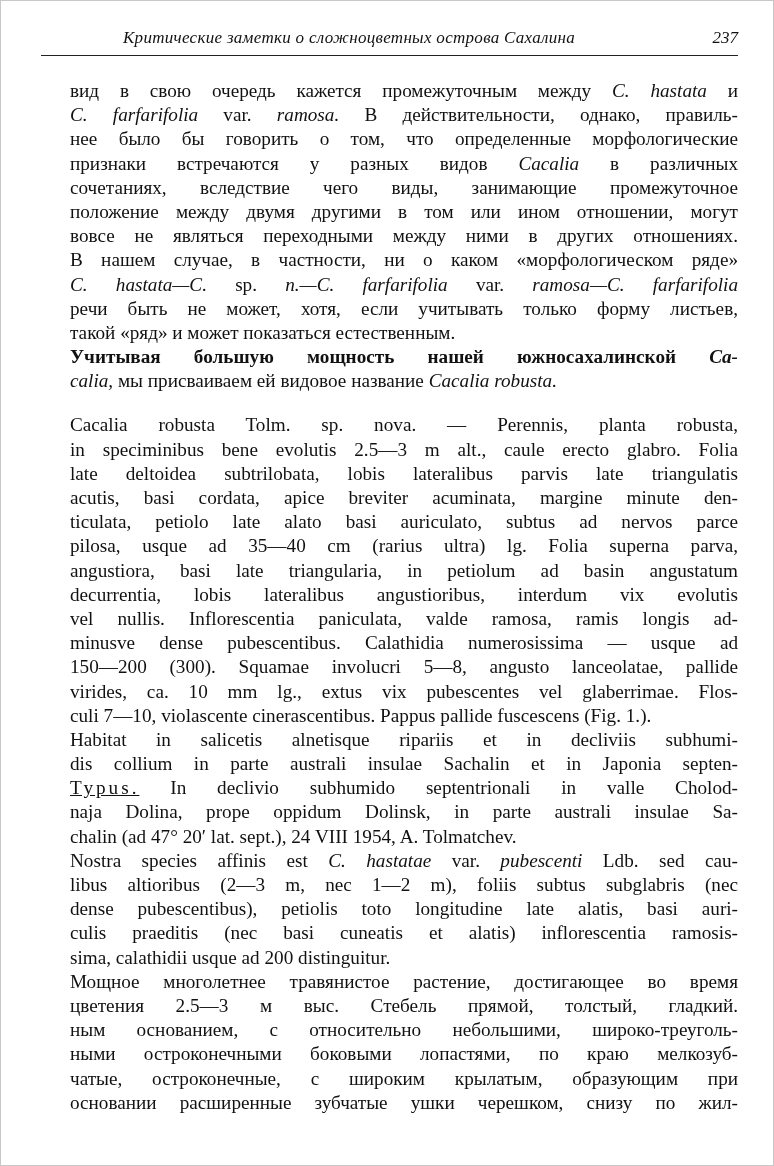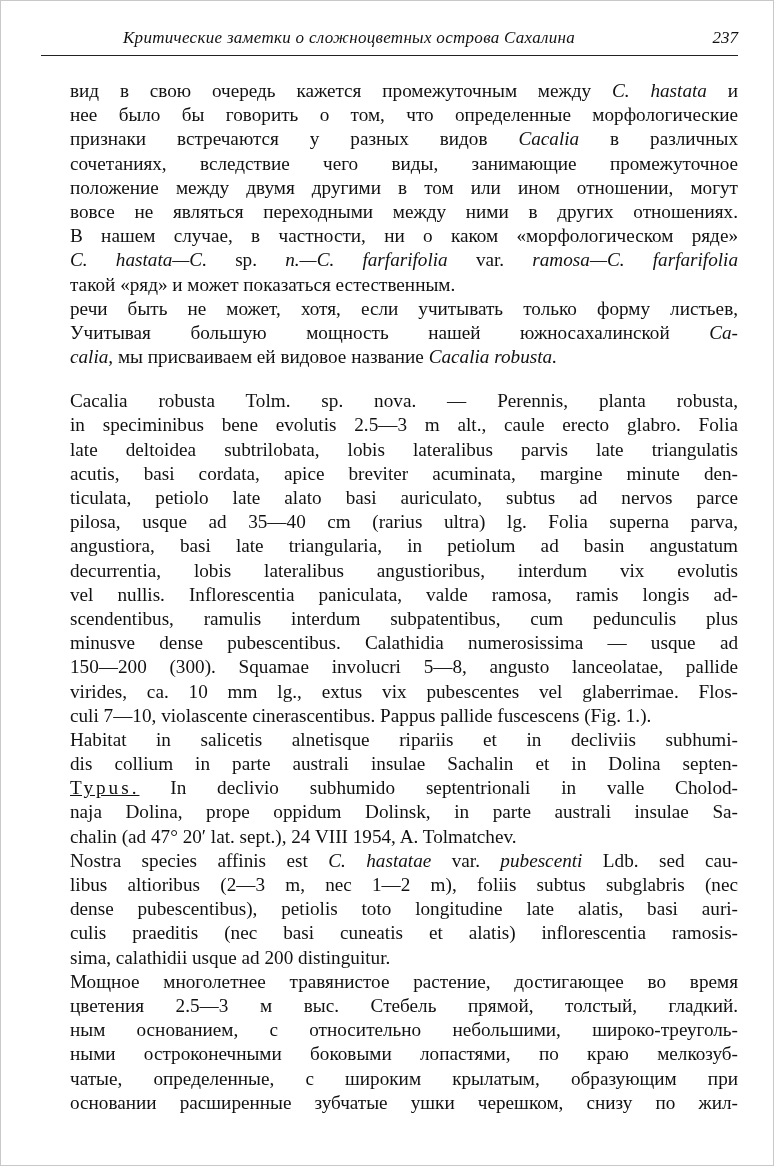--- a/index.html
+++ b/index.html
@@ -35,69 +35,69 @@
 
 <div class="page">
   <div class="running-head">
     <span class="title">Критические заметки о сложноцветных острова Сахалина</span>
     <span class="pageno">237</span>
   </div>
 
   <div class="body" id="body">
       <div>
         <span class="line">вид в свою очередь кажется промежуточным между <i>C.</i> <i>hastata</i> и</span>
+        <span class="line"><i>C.</i> <i>farfarifolia</i> var. <i>ramosa.</i> В действительности, однако, правиль-</span>
         <span class="line">нее было бы говорить о том, что определенные морфологические</span>
         <span class="line">признаки встречаются у разных видов <i>Cacalia</i> в различных</span>
         <span class="line">сочетаниях, вследствие чего виды, занимающие промежуточное</span>
         <span class="line">положение между двумя другими в том или ином отношении, могут</span>
         <span class="line">вовсе не являться переходными между ними в других отношениях.</span>
         <span class="line">В нашем случае, в частности, ни о каком «морфологическом ряде»</span>
         <span class="line"><i>C.</i> <i>hastata—C.</i> sp. <i>n.—C.</i> <i>farfarifolia</i> var. <i>ramosa—C.</i> <i>farfarifolia</i></span>
+        <span class="line">речи быть не может, хотя, если учитывать только форму листьев,</span>
         <span class="line last">такой «ряд» и может показаться естественным.</span>
-        <span class="line">речи быть не может, хотя, если учитывать только форму листьев,</span>
       </div>
       <div>
-        <span class="line" style="text-indent: 0px; padding-left: 0px; margin-left: 0px;">Учитывая большую мощность нашей южносахалинской <i>Ca-</i></span>
+        <span class="line" style="text-indent: 0px; padding-left: 0px; margin-left: 0px; font-weight: bold;">Учитывая большую мощность нашей южносахалинской <i>Ca-</i></span>
         <span class="line last"><i>calia,</i> мы присваиваем ей видовое название <i>Cacalia</i> <i>robusta.</i></span>
       </div>
       <div class="gap"></div>
       <div>
         <span class="line" style="text-indent: 0px; padding-left: 0px; margin-left: 0px;"><b>Cacalia robusta</b> Tolm. sp. nova. — Perennis, planta robusta,</span>
         <span class="line">in speciminibus bene evolutis 2.5—3 m alt., caule erecto glabro. Folia</span>
         <span class="line">late deltoidea subtrilobata, lobis lateralibus parvis late triangulatis</span>
         <span class="line">acutis, basi cordata, apice breviter acuminata, margine minute den-</span>
         <span class="line">ticulata, petiolo late alato basi auriculato, subtus ad nervos parce</span>
         <span class="line">pilosa, usque ad 35—40 cm (rarius ultra) lg. Folia superna parva,</span>
         <span class="line">angustiora, basi late triangularia, in petiolum ad basin angustatum</span>
         <span class="line">decurrentia, lobis lateralibus angustioribus, interdum vix evolutis</span>
         <span class="line">vel nullis. Inflorescentia paniculata, valde ramosa, ramis longis ad-</span>
-        <span class="line">scendentibus, ramulis interdum subpatentibus, cum pedunculis plus</span>
         <span class="line">minusve dense pubescentibus. Calathidia numerosissima — usque ad</span>
         <span class="line">150—200 (300). Squamae involucri 5—8, angusto lanceolatae, pallide</span>
         <span class="line">virides, ca. 10 mm lg., extus vix pubescentes vel glaberrimae. Flos-</span>
         <span class="line last">culi 7—10, violascente cinerascentibus. Pappus pallide fuscescens (Fig. 1.).</span>
       </div>
       <div>
         <span class="line" style="text-indent: 0px; padding-left: 0px; margin-left: 0px;">Habitat in salicetis alnetisque ripariis et in decliviis subhumi-</span>
-        <span class="line">dis collium in parte australi insulae Sachalin et in Dolina septen-</span>
+        <span class="line">dis collium in parte australi insulae Sachalin et in Japonia septen-</span>
       </div>
       <div>
         <span class="line" style="text-indent: 0px; padding-left: 0px; margin-left: 0px;"><span class="sp">Typus.</span> In declivio subhumido septentrionali in valle Cholod-</span>
         <span class="line">naja Dolina, prope oppidum Dolinsk, in parte australi insulae Sa-</span>
         <span class="line last">chalin (ad 47° 20′ lat. sept.), 24 VIII 1954, A. Tolmatchev.</span>
       </div>
       <div>
         <span class="line" style="text-indent: 0px; padding-left: 0px; margin-left: 0px;">Nostra species affinis est <i>C.</i> <i>hastatae</i> var. <i>pubescenti</i> Ldb. sed cau-</span>
         <span class="line">libus altioribus (2—3 m, nec 1—2 m), foliis subtus subglabris (nec</span>
         <span class="line">dense pubescentibus), petiolis toto longitudine late alatis, basi auri-</span>
         <span class="line">culis praeditis (nec basi cuneatis et alatis) inflorescentia ramosis-</span>
         <span class="line last">sima, calathidii usque ad 200 distinguitur.</span>
       </div>
       <div>
         <span class="line" style="text-indent: 0px; padding-left: 0px; margin-left: 0px;">Мощное многолетнее травянистое растение, достигающее во время</span>
         <span class="line">цветения 2.5—3 м выс. Стебель прямой, толстый, гладкий.</span>
         <span class="line">ным основанием, с относительно небольшими, широко-треуголь-</span>
         <span class="line">ными остроконечными боковыми лопастями, по краю мелкозуб-</span>
-        <span class="line">чатые, определенные, с широким крылатым, образующим при</span>
+        <span class="line">чатые, остроконечные, с широким крылатым, образующим при</span>
         <span class="line">основании расширенные зубчатые ушки черешком, снизу по жил-</span>
       </div>
     </div>
 </div>
 
 </body></html>

